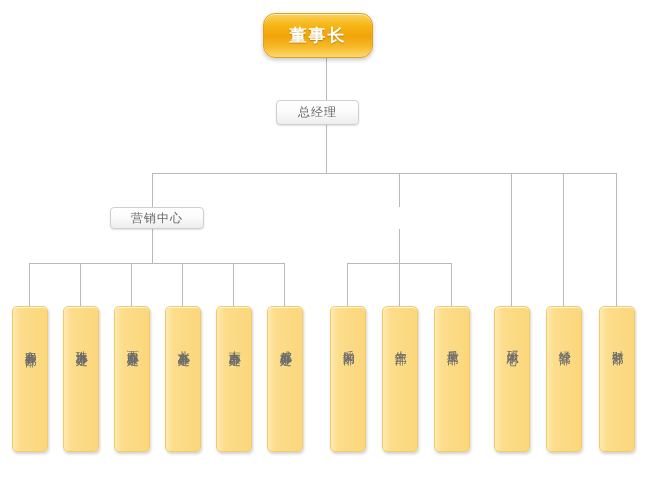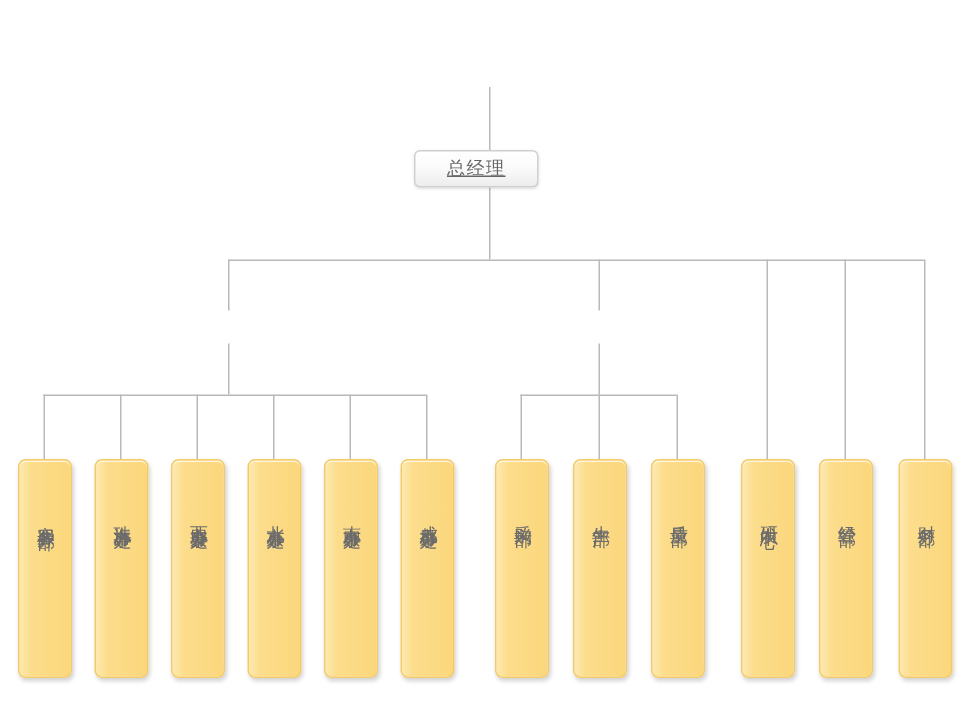--- a/index.html
+++ b/index.html
@@ -61,21 +61,20 @@
 
   
   .node-plain {
     border-radius: 4px;
     border: 1px solid #cfcfcf;
     background: linear-gradient(to bottom, #ffffff 0%, #fbfbfb 45%, #ededed 100%);
     box-shadow: 0 1px 2px rgba(0,0,0,0.13);
     font-size: 12px;
     color: #666666;
     letter-spacing: 1px;
-    text-decoration: underline;
   }
 
   
   .node-leaf {
     border-radius: 5px;
     border: 1px solid #f3ca66;
     background: linear-gradient(to right, #fde9b0 0%, #fcdd8c 22%, #fbd77c 100%);
     box-shadow: 1px 2px 3px rgba(0,0,0,0.18),
                 inset 0 1px 0 rgba(255,255,255,0.7);
     font-size: 12px;
@@ -117,23 +116,25 @@
   <div class="line v" style="left:182px; top:263px; height:43px;"></div>
   <div class="line v" style="left:233px; top:263px; height:43px;"></div>
   <div class="line v" style="left:284px; top:263px; height:43px;"></div>
 
   <div class="line v" style="left:399px; top:229px; height:34px;"></div>
   <div class="line h" style="left:347px; top:263px; width:104px;"></div>
   <div class="line v" style="left:347px; top:263px; height:43px;"></div>
   <div class="line v" style="left:399px; top:263px; height:43px;"></div>
   <div class="line v" style="left:451px; top:263px; height:43px;"></div>
 
+  <div class="node node-root" style="left:263px; top:13px; width:110px; height:45px;">董事长</div>
 
   <div class="node node-plain" style="left:276px; top:100px; width:83px; height:25px;">总经理</div>
 
+  <div class="node node-plain" style="left:110px; top:207px; width:94px; height:22px;">营销中心</div>
 
   <div class="node node-leaf" style="left:12px; top:306px; width:36px; height:146px;">
     <span class="vtext">客户服务部</span>
   </div>
   <div class="node node-leaf" style="left:63px; top:306px; width:36px; height:146px;">
     <span class="vtext">珠海办事处</span>
   </div>
   <div class="node node-leaf" style="left:114px; top:306px; width:36px; height:146px;">
     <span class="vtext">西安办事处</span>
   </div>

